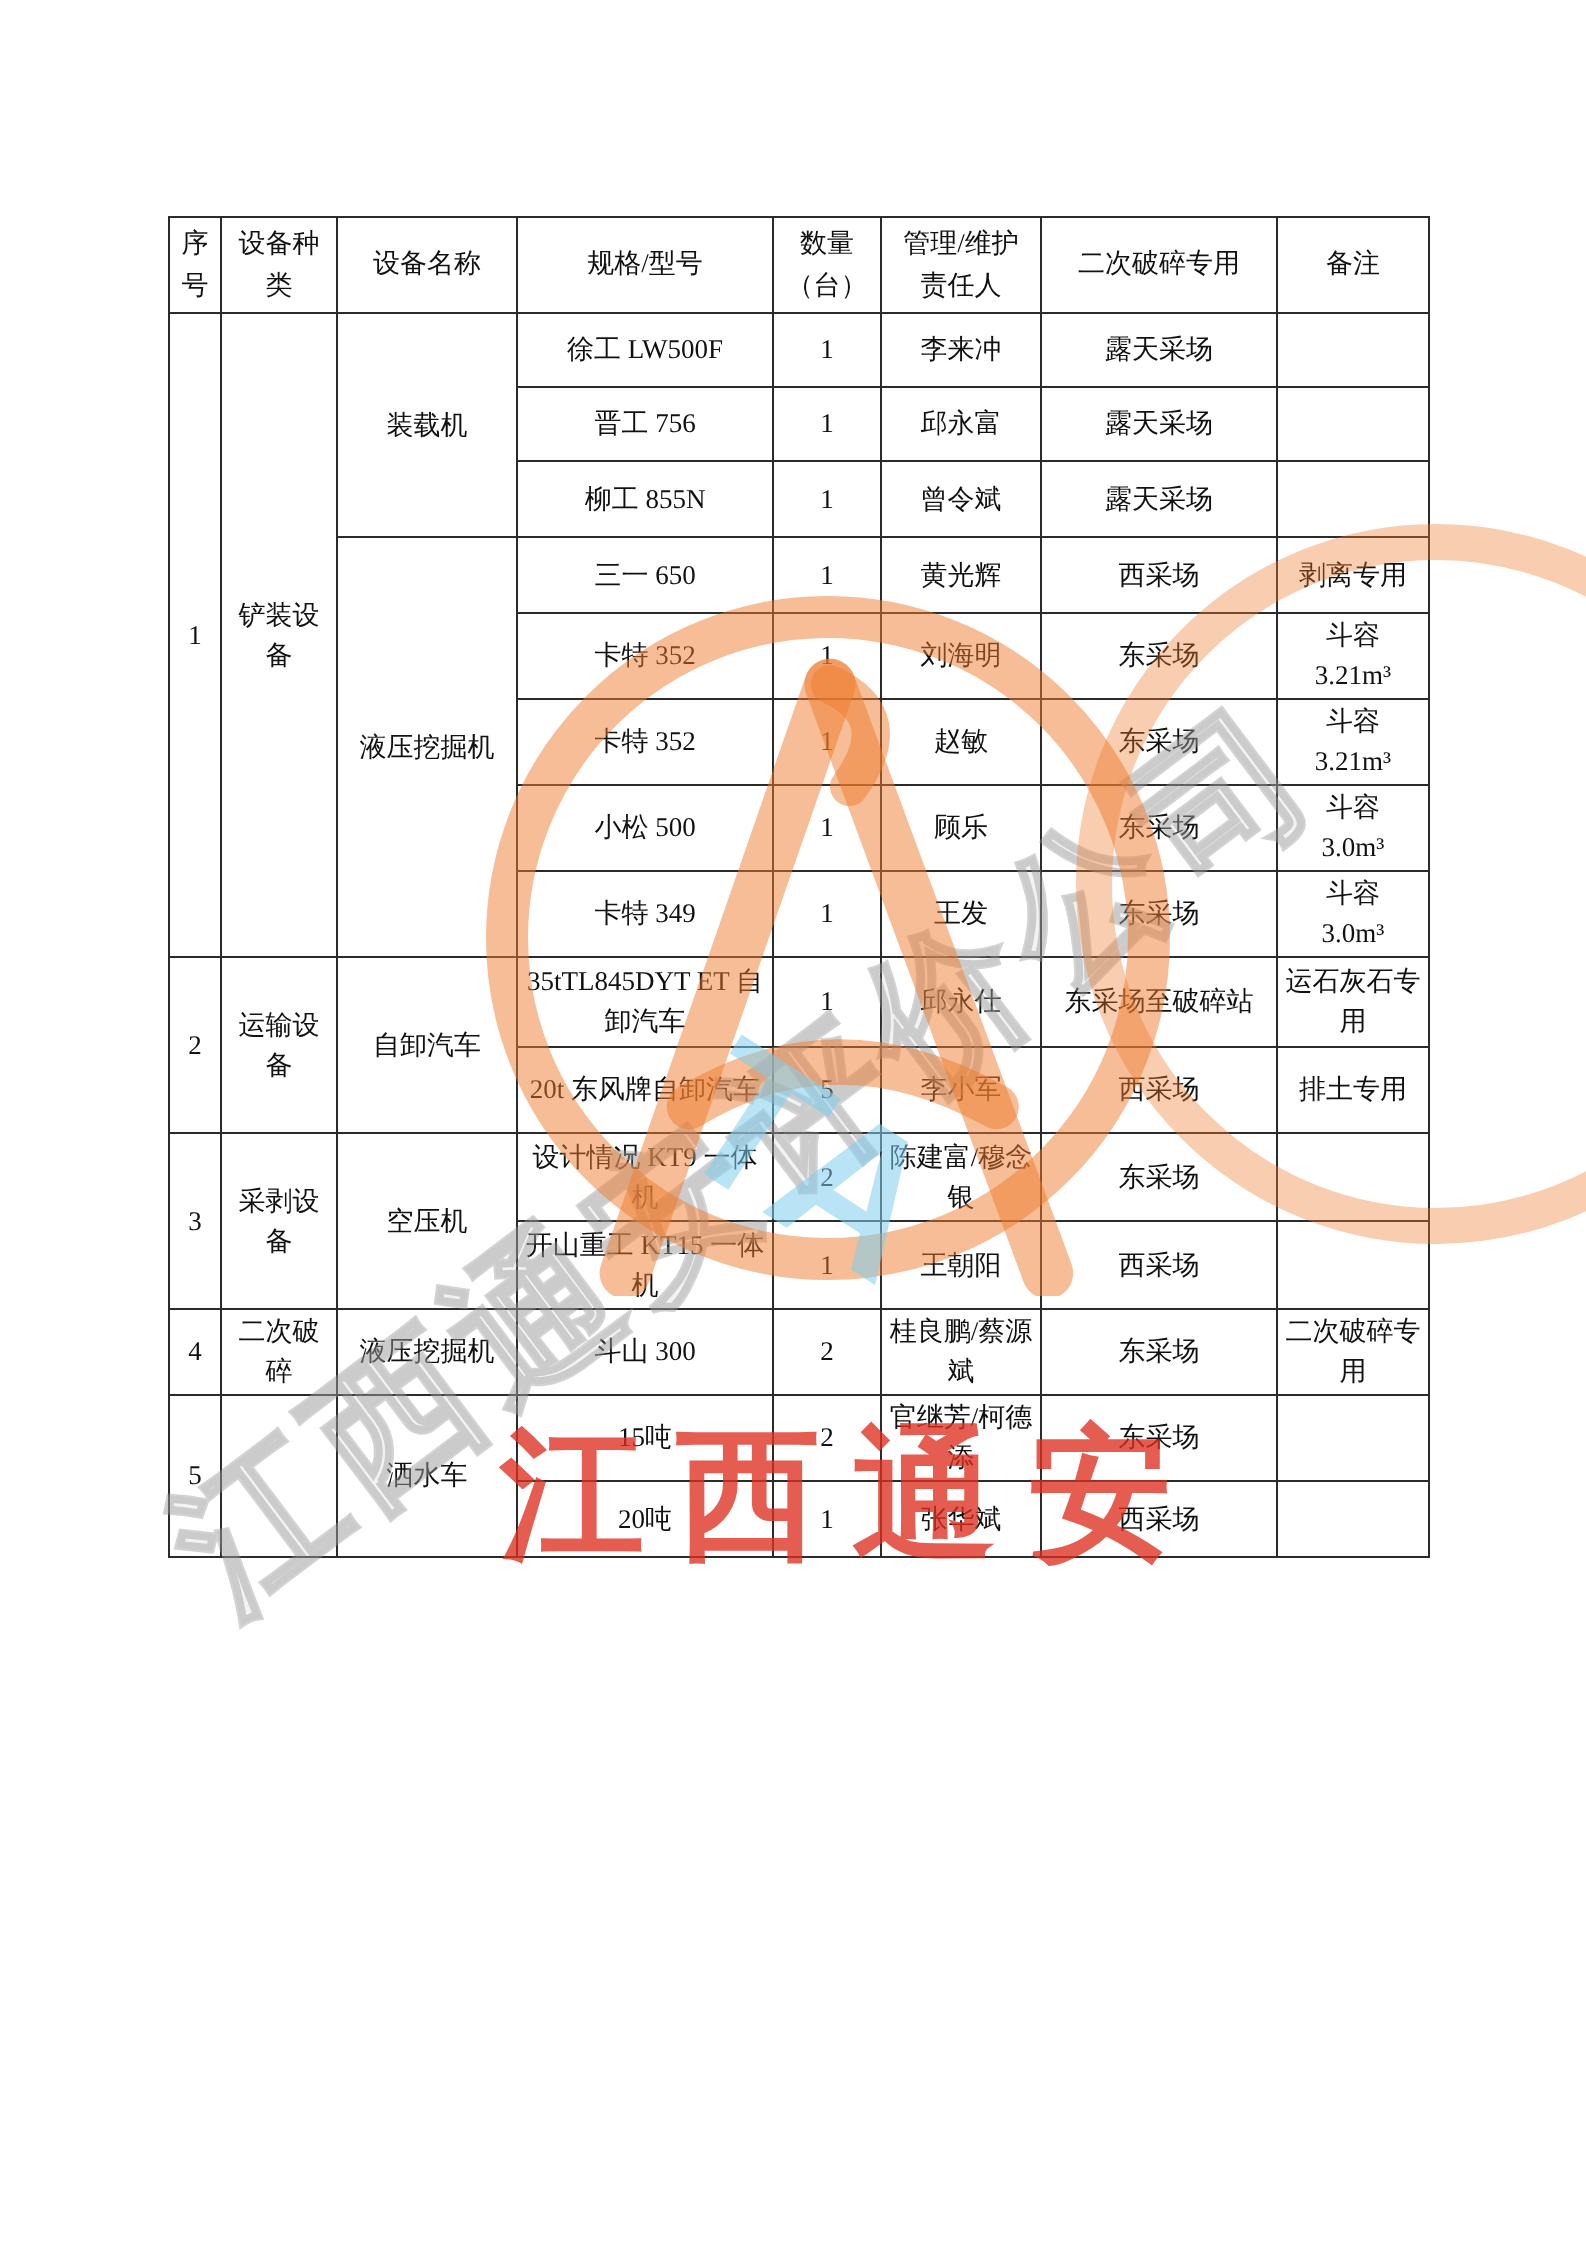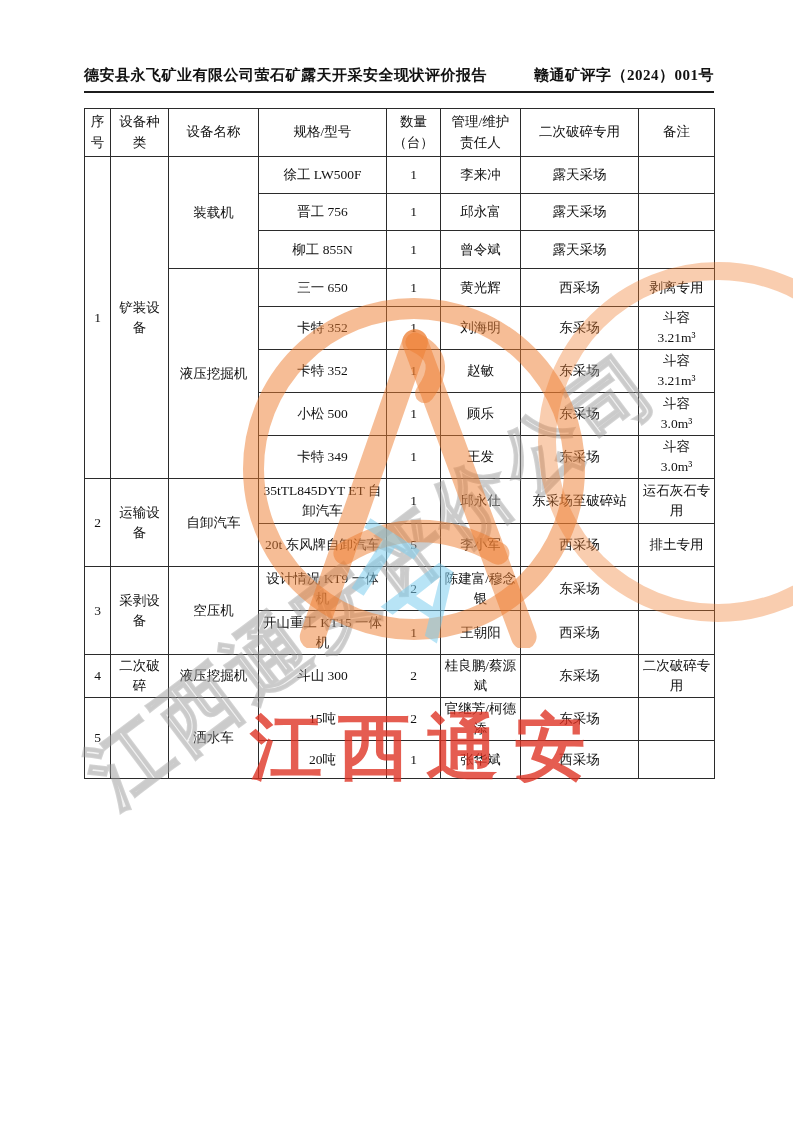--- a/index.html
+++ b/index.html
@@ -61,24 +61,20 @@
   .wm-red { position:absolute; left:250px; top:700px;
             font-family:"Liberation Sans","DejaVu Sans",sans-serif; font-weight:bold;
             font-size:72px; letter-spacing:16px; color:rgba(222,47,32,0.78);
             white-space:nowrap;text-align:right; }
 </style>
 </head>
 <body>
 
 <div class="page">
 
-  <div class="doc-header">
-    <span>德安县永飞矿业有限公司萤石矿露天开采安全现状评价报告</span>
-    <span>赣通矿评字（2024）001号</span>
-  </div>
 
   <table class="equip">
     <colgroup>
       <col class="c-seq">
         <col class="c-kind">
         <col class="c-name">
         <col class="c-spec">
       <col class="c-qty">
         <col class="c-mgr">
         <col class="c-loc">

